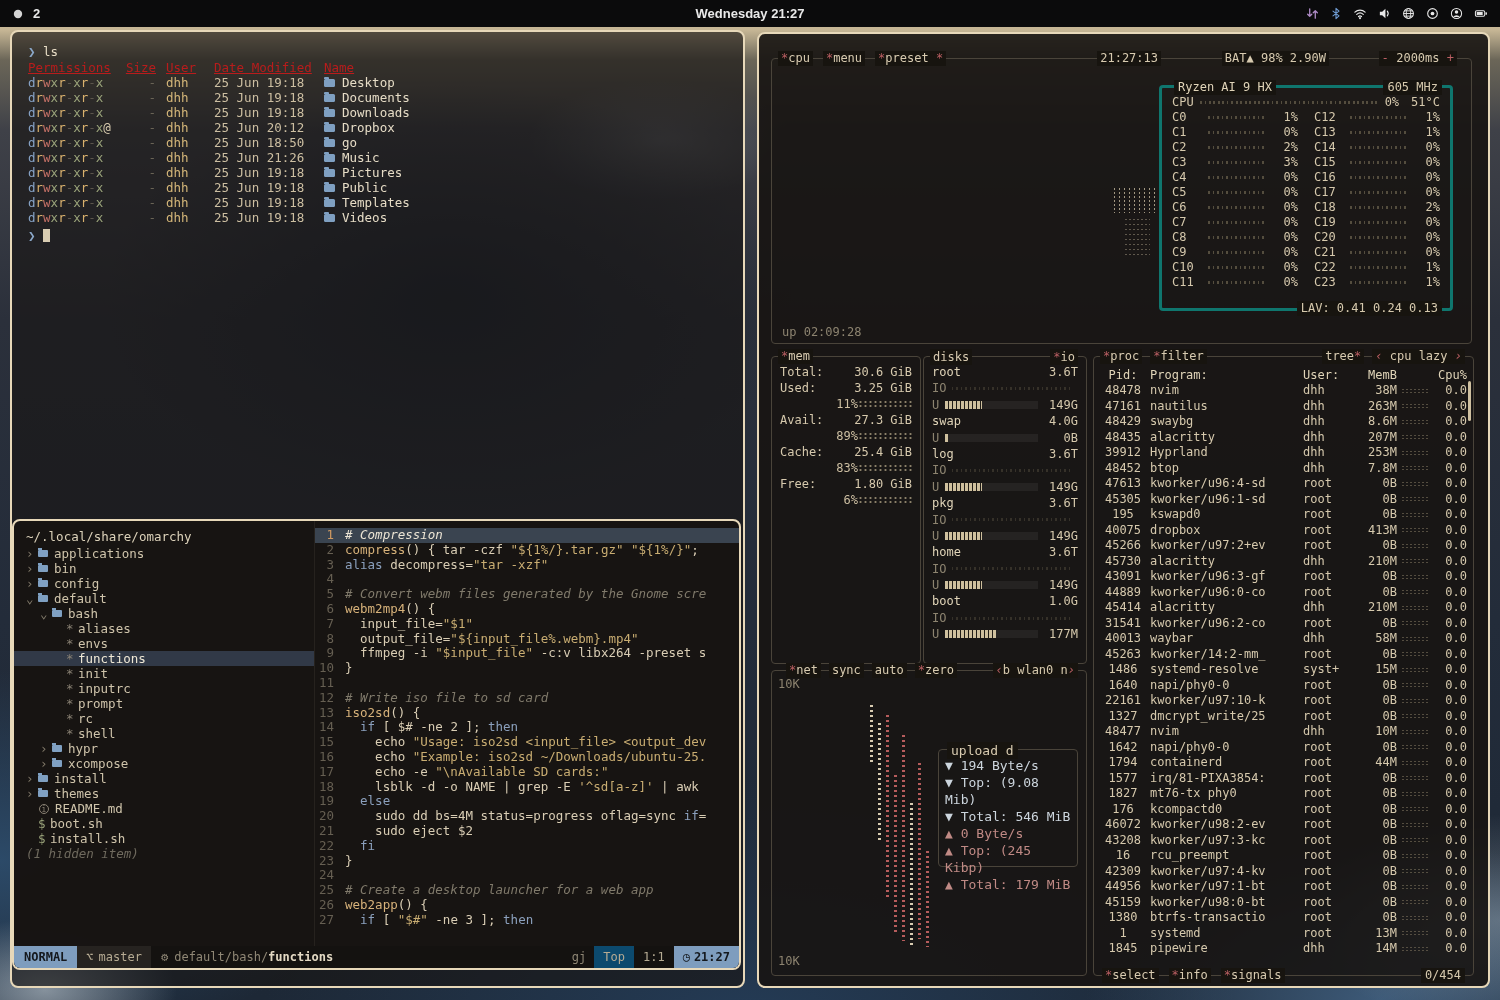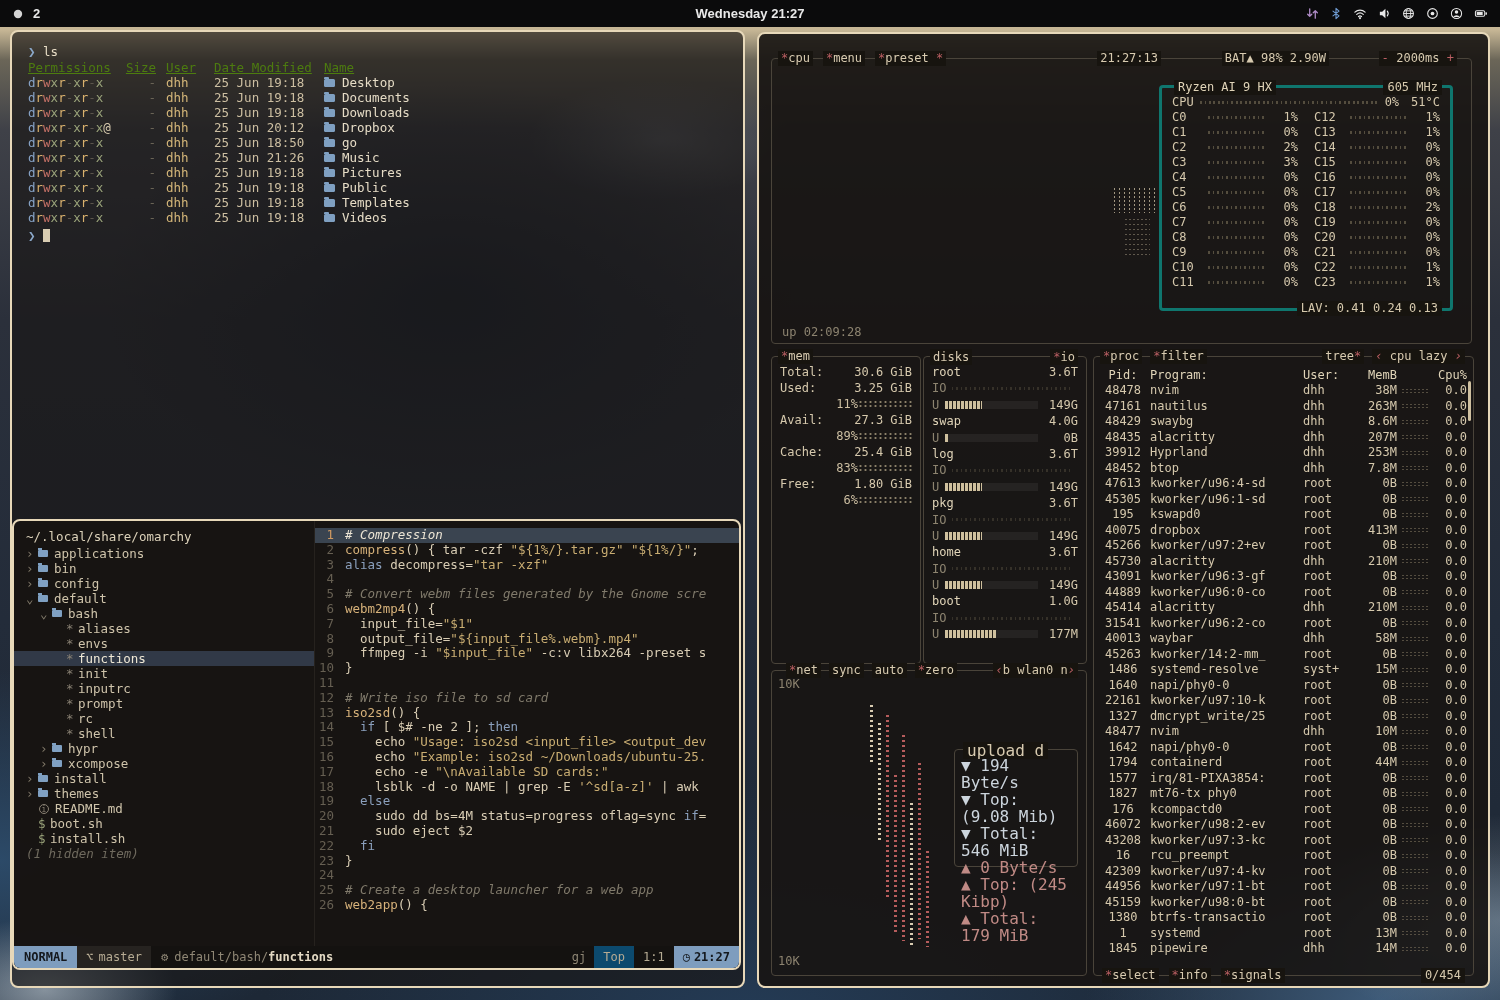--- a/index.html
+++ b/index.html
@@ -28,21 +28,21 @@
 .terminal{left:10px;top:30px;width:735px;height:958px;background:rgba(25,22,19,.66);z-index:1;padding:12px 16px;font-size:12.5px;line-height:15px;color:#ded2b8}
 .nvim{left:12px;top:519px;width:729px;height:451px;background:rgba(23,20,18,.96);z-index:3}
 .btop{left:757px;top:32px;width:733px;height:956px;background:rgba(23,20,18,.9);z-index:2;font-size:12px;line-height:15px;color:#d6c9ad}
 
 .prm{color:#8ba8c9}
 .cmd{color:#e8ddc6}
 .m2{margin-top:3px}
 .curblk{display:inline-block;width:7px;height:13px;background:#d8ccb2;vertical-align:-2px}
 .ls-head,.ls-row{display:grid;grid-template-columns:86px 32px 38px 100px auto;column-gap:10px;height:15px}
 .ls-head{margin-top:1px}
-.lsh{text-decoration:underline;color:#4d7c0f}
+.lsh{text-decoration:underline;color:#b91c1c}
 .lsh.c1{text-align:right}
 .sz{text-align:right;color:#6a6456}
 .usr{color:#d3b578}
 .dt{color:#cdbfa2}
 .nm{color:#e6dcc6;display:flex;align-items:center}
 .pc-d{color:#87a3c6}.pc-r{color:#d9b16e}.pc-w{color:#c57167}.pc-x{color:#9aa37a}.pc-dim{color:#5c564c}.pc-at{color:#d6c9ad}
 .fico{display:inline-block;width:11px;height:8px;background:#7fa0c2;border-radius:1.5px;position:relative;margin-right:7px;flex:none}
 .fico::before{content:"";position:absolute;top:-2px;left:0;width:5px;height:2px;background:#7fa0c2;border-radius:1px 1px 0 0}
 
 .nv-body{display:flex;height:calc(100% - 22px)}
@@ -116,21 +116,21 @@
 .dimlead{opacity:.5}
 .meter{flex:1;height:8px;margin:0 6px;align-self:center;background:rgba(255,255,255,.06)}
 .meter i{display:block;height:100%;background:#cfc09e;background-image:repeating-linear-gradient(90deg,transparent 0 3px,rgba(23,20,15,.95) 3px 4px)}
 .dkused{min-width:34px;text-align:right}
 .net-box{left:12px;top:636px;width:316px;height:306px}
 .net-tabs{position:absolute;top:-8px;left:14px;display:flex;gap:8px}
 .net-tabs .btab{position:static}
 .net-iface{position:absolute;top:-8px;right:8px;background:#17140f;padding:0 3px}
 .nscale{position:absolute;left:6px;color:#8d8470}
 .nstrip{position:absolute;width:3px;background-image:repeating-linear-gradient(180deg,currentColor 0 2px,transparent 2px 5px)}
-.net-sub{position:absolute;right:8px;top:78px;width:124px;height:118px;border:1px solid #4a443a;border-radius:4px;padding:7px 6px 0;font-size:16px;line-height:17px}
+.net-sub{position:absolute;right:8px;top:78px;width:140px;height:118px;border:1px solid #4a443a;border-radius:4px;padding:7px 6px 0;font-size:13px;line-height:17px}
 .net-sub .ptitle{position:absolute;top:-8px;left:8px;background:#17140f;padding:0 4px;color:#d8cbb0}
 .ns.down{color:#ccd5dd}
 .ns.up{color:#c08a85}
 .proc-box{left:334px;top:322px;width:381px;height:620px;padding:10px 6px 0}
 .proc-tabs{position:absolute;top:-8px;left:6px;display:flex;gap:8px}
 .proc-tabs .btab{position:static}
 .proc-tabs-r{position:absolute;top:-8px;right:8px;display:flex;gap:8px}
 .proc-tabs-r .btab{position:static}
 .proc-head,.proc-row{display:grid;grid-template-columns:46px 1fr 46px 44px 28px 34px;column-gap:4px;align-items:center}
 .proc-head{height:16px;color:#e0d4b8}
@@ -412,20 +412,21 @@
         <div class="bline"><span class="lnum">17</span><span class="code">    echo -e <span class="tok-str">"\nAvailable SD cards:"</span></span></div>
         <div class="bline"><span class="lnum">18</span><span class="code">    lsblk -d -o NAME | grep -E <span class="tok-str">'^sd[a-z]'</span> | awk </span></div>
         <div class="bline"><span class="lnum">19</span><span class="code">  <span class="tok-kw">else</span></span></div>
         <div class="bline"><span class="lnum">20</span><span class="code">    sudo dd bs=4M status=progress oflag=sync <span class="tok-kw">if</span>=</span></div>
         <div class="bline"><span class="lnum">21</span><span class="code">    sudo eject $2</span></div>
         <div class="bline"><span class="lnum">22</span><span class="code">  <span class="tok-kw">fi</span></span></div>
         <div class="bline"><span class="lnum">23</span><span class="code">}</span></div>
         <div class="bline"><span class="lnum">24</span><span class="code"></span></div>
         <div class="bline"><span class="lnum">25</span><span class="code"><span class="tok-com"># Create a desktop launcher for a web app</span></span></div>
         <div class="bline"><span class="lnum">26</span><span class="code"><span class="tok-fn">web2app</span>() {</span></div>
+        <div class="bline"><span class="lnum">27</span><span class="code">  <span class="tok-kw">if</span> [ <span class="tok-str">"$#"</span> -ne 3 ]; <span class="tok-kw">then</span></span></div>
       </div>
   </div>
   <div class="statusline">
     <span class="sl-mode">NORMAL</span>
     <span class="sl-seg">
         <span>⌥</span>
         <span>master</span>
       </span>
     <span class="sl-path">
         <span class="gear">⚙</span>

